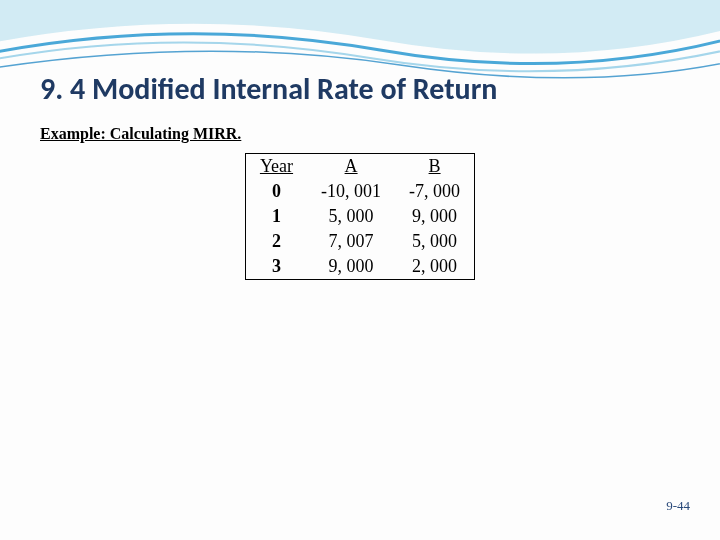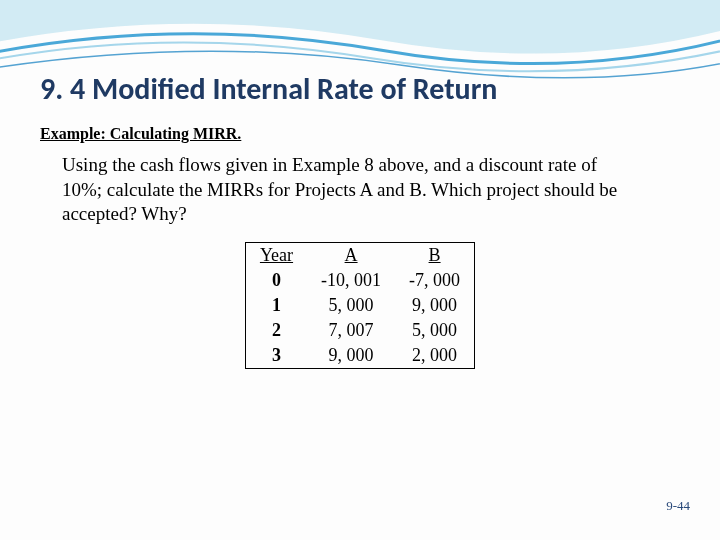--- a/index.html
+++ b/index.html
@@ -89,21 +89,20 @@
 <svg class="swoosh" viewBox="0 0 720 90" preserveAspectRatio="none">
   <path d="M -20 45 Q 180 5, 380 40 T 760 20 L 760 -10 L -20 -10 Z" fill="#bfe3f0" opacity="0.7"></path>
   <path d="M -20 55 Q 180 15, 380 50 T 760 30" fill="none" stroke="#4aa8d8" stroke-width="3"></path>
   <path d="M -20 62 Q 170 25, 370 58 T 760 42" fill="none" stroke="#7fc5e3" stroke-width="2" opacity="0.7"></path>
   <path d="M -20 70 Q 200 35, 400 65 T 760 55" fill="none" stroke="#2a8cc7" stroke-width="1.5" opacity="0.8"></path>
 </svg>
 
 <div class="content">
   <h1 class="title">9. 4 Modified Internal Rate of Return</h1>
   <div class="subtitle">Example:  Calculating MIRR.</div>
-  <div class="body-text">Using the cash flows given in Example 8 above, and a discount rate of 10%; calculate the MIRRs for Projects A and B.  Which project should be accepted? Why?</div>
 
   <div class="table-wrap">
     <table>
       <tbody>
           <tr>
         <th>Year</th>
         <th>A</th>
         <th>B</th>
       </tr>
       <tr>

